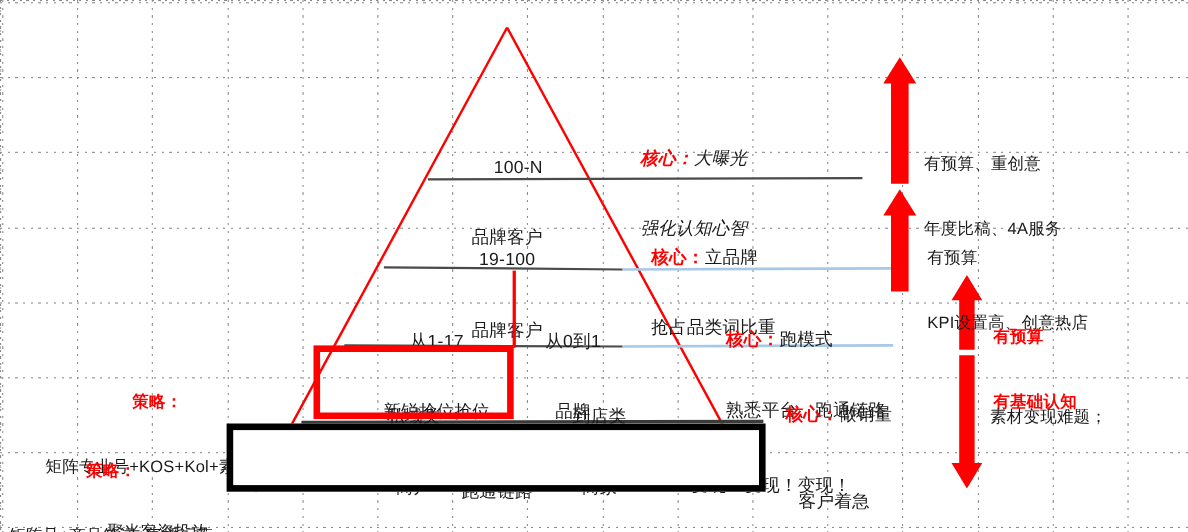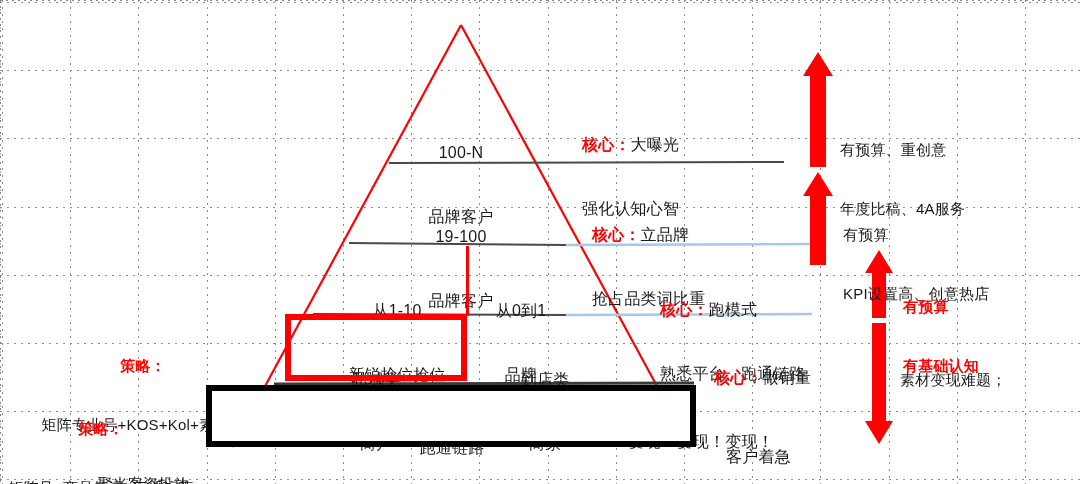--- a/index.html
+++ b/index.html
@@ -161,32 +161,32 @@
       <polygon points="879,444 893,421 886,421 886,323 872,323 872,421 865,421" fill="#ff0000"></polygon>
     </g>
   </svg>
 
   <div class="box-red" style="left:285px; top:314px; width:182px; height:67px;"></div>
   <div class="vdiv-red" style="left:466px; top:246px; height:70px;"></div>
   <div class="box-black" style="left:206px; top:385px; width:490px; height:62px;"></div>
 
   <div class="layer">
 
-    <div class="txt ctr tier-label" style="left:461px; top:100px;">
+    <div class="txt ctr tier-label" style="left:461px; top:100px;text-align:right;">
       <div>100-N</div>
       <div>品牌客户</div>
     </div>
 
     <div class="txt ctr tier-label" style="left:461px; top:184px;">
       <div>19-100</div>
       <div>品牌客户</div>
     </div>
 
     <div class="txt ctr tier-label" style="left:397px; top:258px;">
-      <div>从1-10</div>
+      <div>从1-17</div>
       <div>新锐抢位抢位</div>
     </div>
 
     <div class="txt ctr tier-label" style="left:521px; top:258px;">
       <div>从0到1</div>
       <div>品牌</div>
     </div>
 
     <div class="txt ctr tier-label" style="left:376px; top:327px; z-index:4;">
       <div>私域类</div>
@@ -196,21 +196,21 @@
     <div class="txt ctr tier-label" style="left:545px; top:327px;">
       <div>到店类</div>
       <div>商家</div>
     </div>
 
     <div class="txt ctr tier-label" style="left:452px; top:395px; z-index:4;">
       <div>跑通链路</div>
       
     </div>
 
-    <div class="txt lft core-label" style="left:582px; top:92px;">
+    <div class="txt lft core-label" style="left:582px; top:92px;font-style:italic;">
       <div><span class="red bold">核心：</span><span>大曝光</span></div>
       <div>强化认知心智</div>
     </div>
 
     <div class="txt lft core-label" style="left:592px; top:182px;">
       <div><span class="red bold">核心：</span><span>立品牌</span></div>
       <div>抢占品类词比重</div>
     </div>
 
     <div class="txt lft core-label" style="left:660px; top:257px;">

